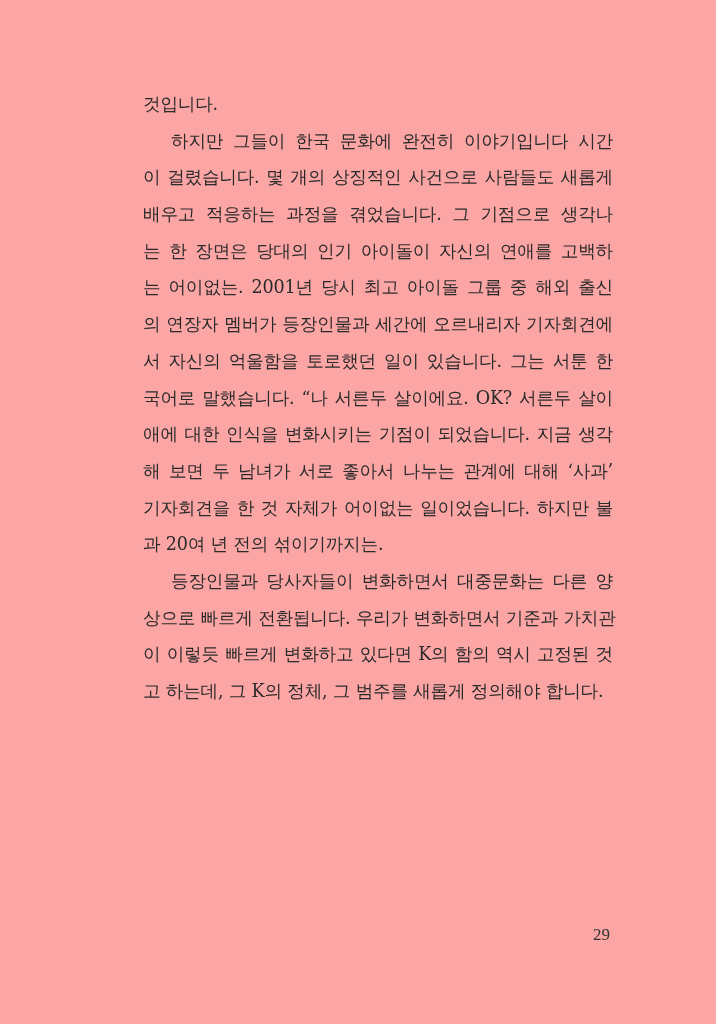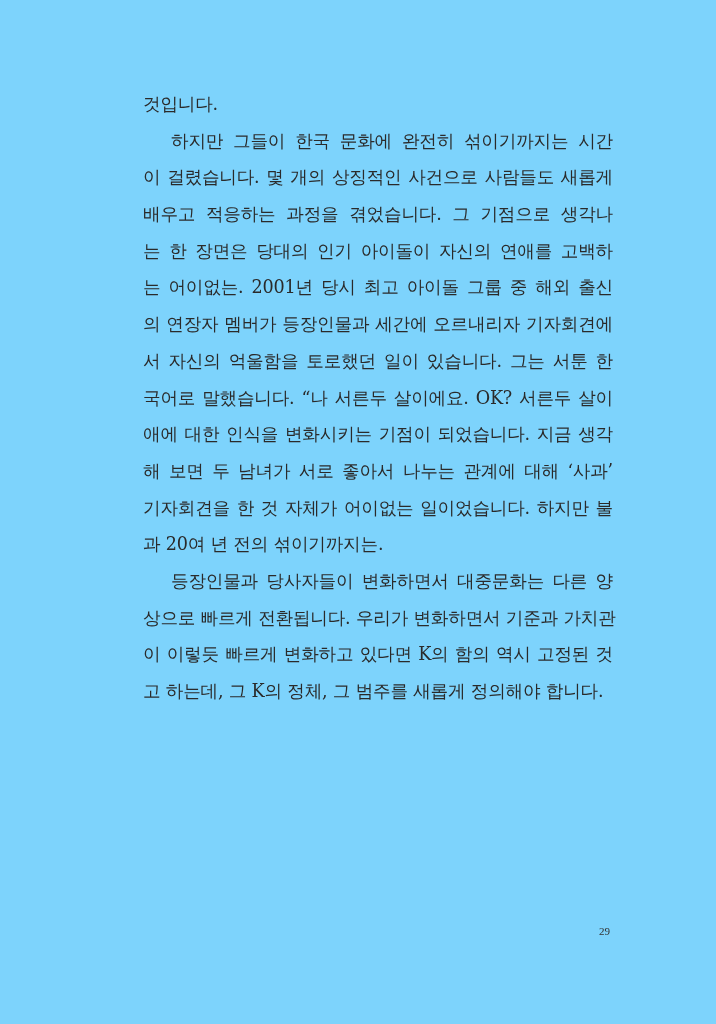--- a/index.html
+++ b/index.html
@@ -13,21 +13,21 @@
     position: relative;
     overflow: hidden;
     font-family: "DejaVu Serif", "Liberation Serif", serif;
     color: #2a2a2a;
   }
   .page {
     position: absolute;
     left: 0; top: 0;
     width: 716px;
     height: 1024px;
-    background: #7dd3fc;
+    background: #fca5a5;
   }
   .text-block {
     position: absolute;
     left: 143px;
     top: 86px;
     width: 470px;
   }
   .line {
     height: 36.7px;
     line-height: 36.7px;
@@ -43,31 +43,31 @@
   .line.indent {
     padding-left: 28px;
   }
   .page-number {
     position: absolute;
     left: 580px;
     top: 925px;
     width: 30px;
     text-align: right;
     font-family: "Liberation Serif", "DejaVu Serif", serif;
-    font-size: 11px;
+    font-size: 17px;
     color: #333333;
   }
 </style>
 </head>
 <body>
 
 <div class="page">
   <div class="text-block">
     <div class="line last">것입니다.</div>
-    <div class="line indent">하지만 그들이 한국 문화에 완전히 섞이기까지는 시간</div>
+    <div class="line indent">하지만 그들이 한국 문화에 완전히 이야기입니다 시간</div>
     <div class="line">이 걸렸습니다. 몇 개의 상징적인 사건으로 사람들도 새롭게</div>
     <div class="line">배우고 적응하는 과정을 겪었습니다. 그 기점으로 생각나</div>
     <div class="line">는 한 장면은 당대의 인기 아이돌이 자신의 연애를 고백하</div>
     <div class="line">는 어이없는. 2001년 당시 최고 아이돌 그룹 중 해외 출신</div>
     <div class="line">의 연장자 멤버가 등장인물과 세간에 오르내리자 기자회견에</div>
     <div class="line">서 자신의 억울함을 토로했던 일이 있습니다. 그는 서툰 한</div>
     <div class="line">국어로 말했습니다. “나 서른두 살이에요. OK? 서른두 살이</div>
     <div class="line">애에 대한 인식을 변화시키는 기점이 되었습니다. 지금 생각</div>
     <div class="line">해 보면 두 남녀가 서로 좋아서 나누는 관계에 대해 ‘사과’</div>
     <div class="line">기자회견을 한 것 자체가 어이없는 일이었습니다. 하지만 불</div>

